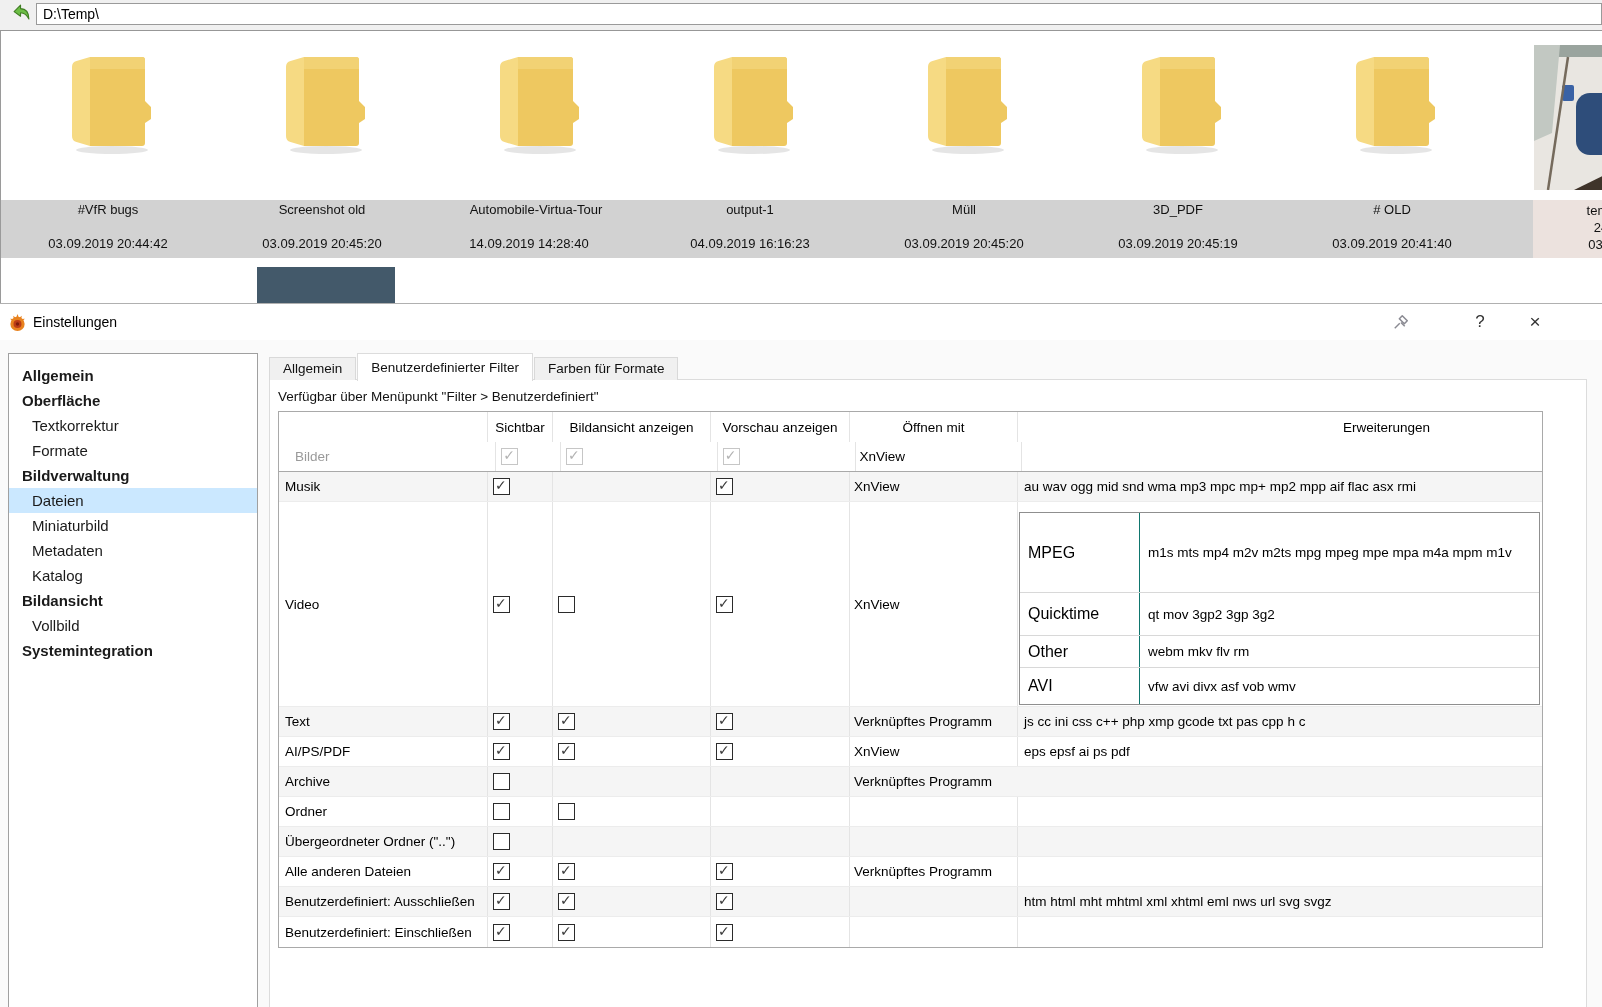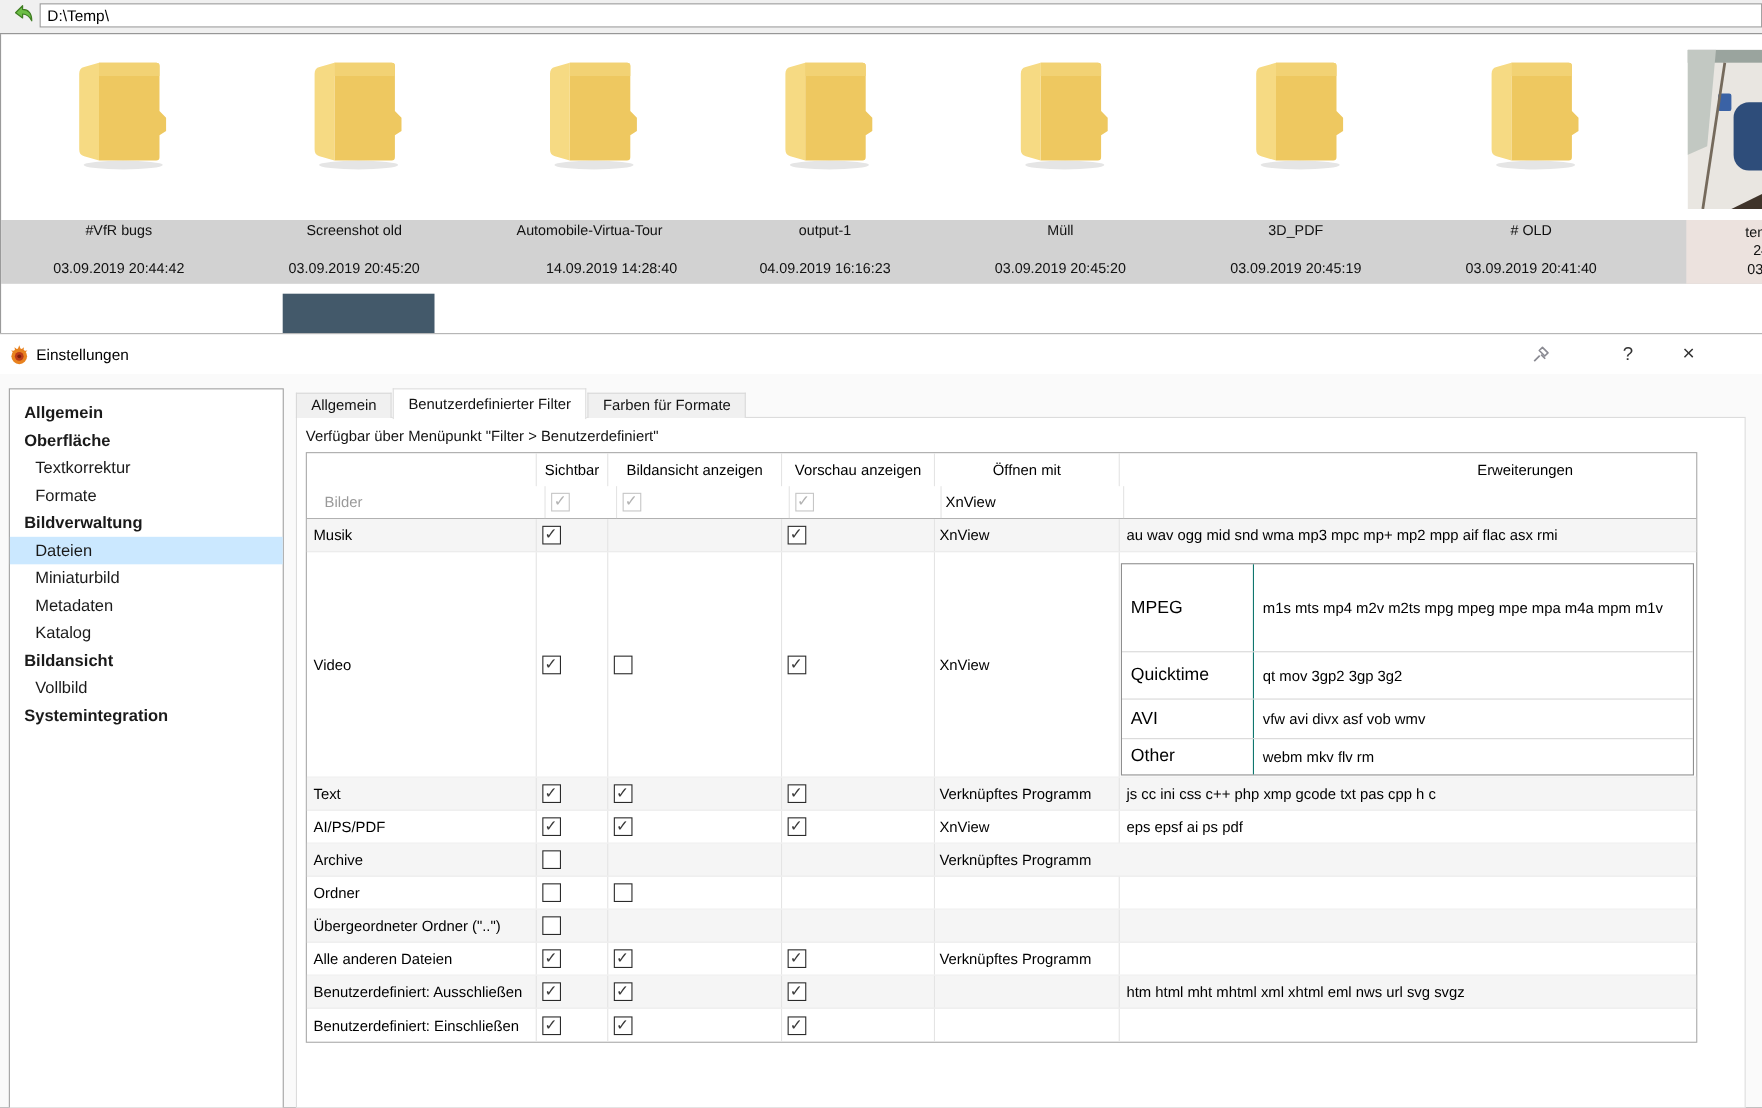--- a/index.html
+++ b/index.html
@@ -173,21 +173,21 @@
         <polygon points="40,145 140,96 140,145" fill="#3f342a"></polygon>
         <line x1="34" y1="12" x2="14" y2="145" stroke="#756a5c" stroke-width="2.5"></line>
       </svg>
     </div>
     <div id="tealthumb"></div>
   <div class="fname" style="left: 0px;">#VfR bugs</div>
       <div class="fdate" style="left: 0px;">03.09.2019 20:44:42</div>
       <div class="fname" style="left: 214px;">Screenshot old</div>
       <div class="fdate" style="left: 214px;">03.09.2019 20:45:20</div>
       <div class="fname" style="left: 428px;">Automobile-Virtua-Tour</div>
-      <div class="fdate" style="left: 448px;">14.09.2019 14:28:40</div>
+      <div class="fdate" style="left: 421px;">14.09.2019 14:28:40</div>
       <div class="fname" style="left: 642px;">output-1</div>
       <div class="fdate" style="left: 642px;">04.09.2019 16:16:23</div>
       <div class="fname" style="left: 856px;">Müll</div>
       <div class="fdate" style="left: 856px;">03.09.2019 20:45:20</div>
       <div class="fname" style="left: 1070px;">3D_PDF</div>
       <div class="fdate" style="left: 1070px;">03.09.2019 20:45:19</div>
       <div class="fname" style="left: 1284px;"># OLD</div>
       <div class="fdate" style="left: 1284px;">03.09.2019 20:41:40</div>
     </div>
 
@@ -290,28 +290,28 @@
             <div class="tcell ext subwrap" style="width: 524px;">
               <div class="subtable">
                 <div class="srow" style="height: 80px;">
                   <div class="sg">MPEG</div>
                   <div class="sx">m1s mts mp4 m2v m2ts mpg mpeg mpe mpa m4a mpm m1v</div>
                 </div>
                 <div class="srow" style="height: 43px;">
                   <div class="sg">Quicktime</div>
                   <div class="sx">qt mov 3gp2 3gp 3g2</div>
                 </div>
+                <div class="srow" style="height: 32px;">
+                  <div class="sg">Other</div>
+                  <div class="sx">webm mkv flv rm</div>
+                </div>
                 <div class="srow" style="height: 36px;">
                   <div class="sg">AVI</div>
                   <div class="sx">vfw avi divx asf vob wmv</div>
                 </div>
-                <div class="srow" style="height: 32px;">
-                  <div class="sg">Other</div>
-                  <div class="sx">webm mkv flv rm</div>
-                </div>
               </div>
             </div>
           </div>
           <div class="trow stripe">
             <div class="tcell name" style="width: 209px;">Text</div>
             <div class="tcell cbcell" style="width: 65px;">
               <span class="cb on"></span>
             </div>
             <div class="tcell cbcell" style="width: 158px;">
               <span class="cb on"></span>

